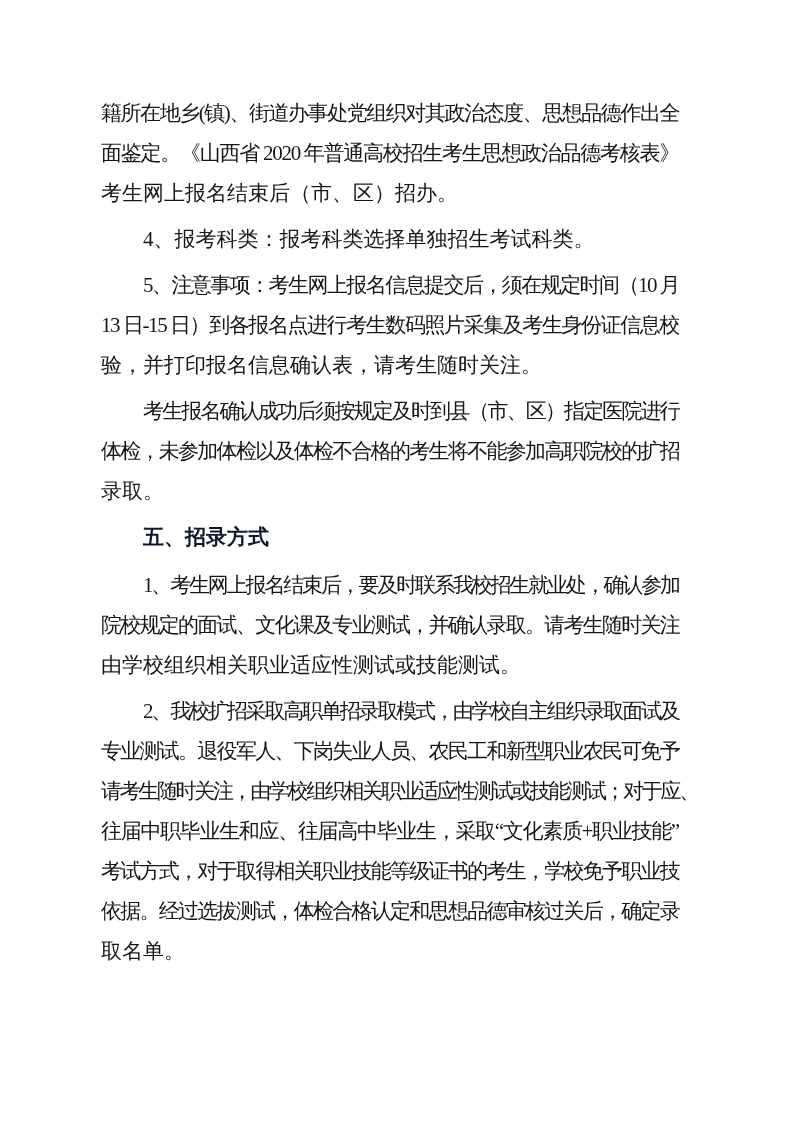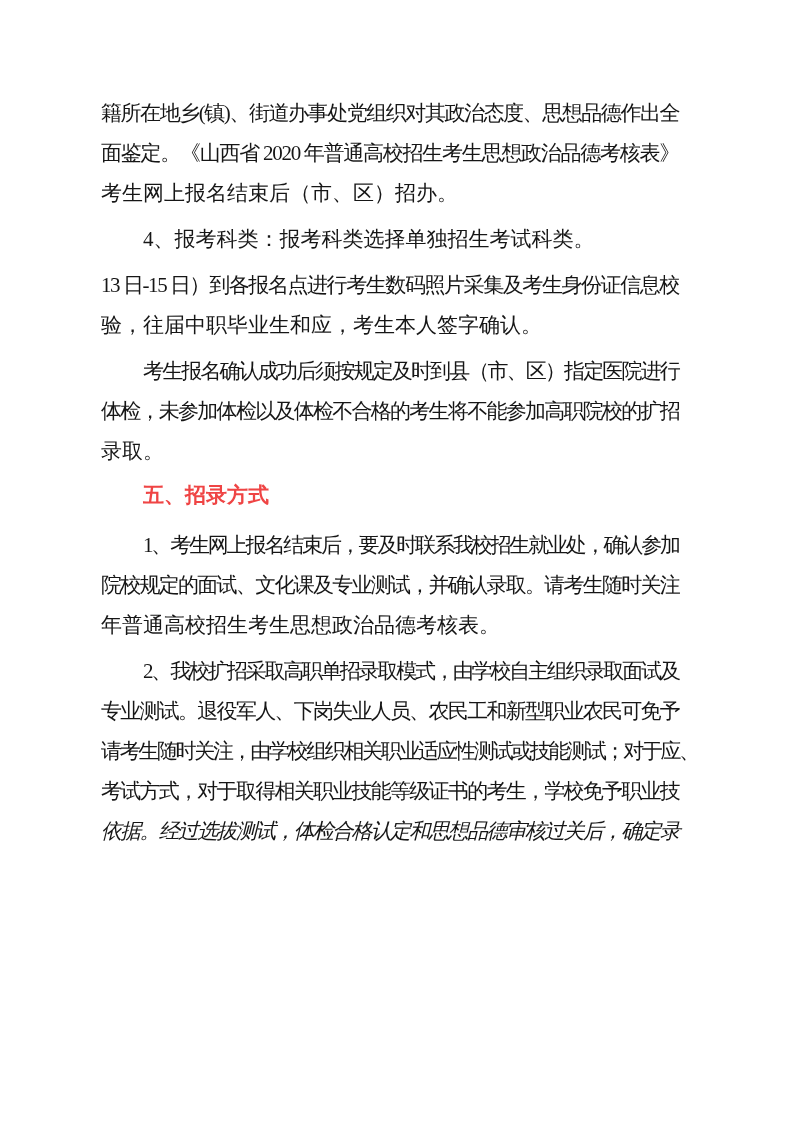--- a/index.html
+++ b/index.html
@@ -27,23 +27,23 @@
     top: 93px;
     width: 578px;
     color: #161616;
     font-size: 21px;
     line-height: 40px;
   }
   .para {
     margin: 0 0 6px 0;
   }
   .para.heading {
-    font-family: Liberation Mono, monospace;
+    font-family: Liberation Serif, serif;
     font-weight: 700;
-    color: #ef4444;
+    color: #0f172a;
     margin-top: 2px;
     margin-bottom: 8px;
   }
   .line {
     white-space: nowrap;
     overflow: visible;
     text-align: left;
   }
   .line.ind > span {
     padding-left: 42px;
@@ -56,37 +56,40 @@
   <div class="text-block">
       <div class="para body">
         <div class="line full"><span style="letter-spacing: -1.45px;">籍所在地乡(镇)、街道办事处党组织对其政治态度、思想品德作出全</span></div>
         <div class="line full"><span style="letter-spacing: -1.26px;">面鉴定。《山西省 2020 年普通高校招生考生思想政治品德考核表》</span></div>
         <div class="line last"><span>考生网上报名结束后（市、区）招办。</span></div>
       </div>
       <div class="para body">
         <div class="line last ind"><span>4、报考科类：报考科类选择单独招生考试科类。</span></div>
       </div>
       <div class="para body">
+        <div class="line full ind"><span style="letter-spacing: -1.56px;">5、注意事项：考生网上报名信息提交后，须在规定时间（10 月</span></div>
         <div class="line full"><span style="letter-spacing: -1.43px; font-family: Liberation Serif, serif;">13 日-15 日）到各报名点进行考生数码照片采集及考生身份证信息校</span></div>
-        <div class="line last"><span>验，往届中职毕业生和应，考生本人签字确认。</span></div>
+        <div class="line last"><span>验，并打印报名信息确认表，请考生随时关注。</span></div>
       </div>
       <div class="para body">
         <div class="line full ind"><span style="letter-spacing: -1.86px;">考生报名确认成功后须按规定及时到县（市、区）指定医院进行</span></div>
         <div class="line full"><span style="letter-spacing: -1.73px;">体检，未参加体检以及体检不合格的考生将不能参加高职院校的扩招</span></div>
         <div class="line last"><span>录取。</span></div>
       </div>
       <div class="para heading">
         <div class="line last ind"><span>五、招录方式</span></div>
       </div>
       <div class="para body">
         <div class="line full ind"><span style="letter-spacing: -2.16px;">1、考生网上报名结束后，要及时联系我校招生就业处，确认参加</span></div>
         <div class="line full"><span style="letter-spacing: -1.73px;">院校规定的面试、文化课及专业测试，并确认录取。请考生随时关注</span></div>
-        <div class="line last"><span>年普通高校招生考生思想政治品德考核表。</span></div>
+        <div class="line last"><span>由学校组织相关职业适应性测试或技能测试。</span></div>
       </div>
       <div class="para body">
         <div class="line full ind"><span style="letter-spacing: -2.16px;">2、我校扩招采取高职单招录取模式，由学校自主组织录取面试及</span></div>
         <div class="line full"><span style="letter-spacing: -1.73px;">专业测试。退役军人、下岗失业人员、农民工和新型职业农民可免予</span></div>
         <div class="line full"><span style="letter-spacing: -2.35px;">请考生随时关注，由学校组织相关职业适应性测试或技能测试；对于应、</span></div>
+        <div class="line full"><span style="letter-spacing: -1.31px;">往届中职毕业生和应、往届高中毕业生，采取“文化素质+职业技能”</span></div>
         <div class="line full"><span style="letter-spacing: -1.73px;">考试方式，对于取得相关职业技能等级证书的考生，学校免予职业技</span></div>
-        <div class="line full"><span style="letter-spacing: -1.73px; font-style: italic;">依据。经过选拔测试，体检合格认定和思想品德审核过关后，确定录</span></div>
+        <div class="line full"><span style="letter-spacing: -1.73px;">依据。经过选拔测试，体检合格认定和思想品德审核过关后，确定录</span></div>
+        <div class="line last"><span>取名单。</span></div>
       </div>
     </div>
 </div>
 
 </body></html>

